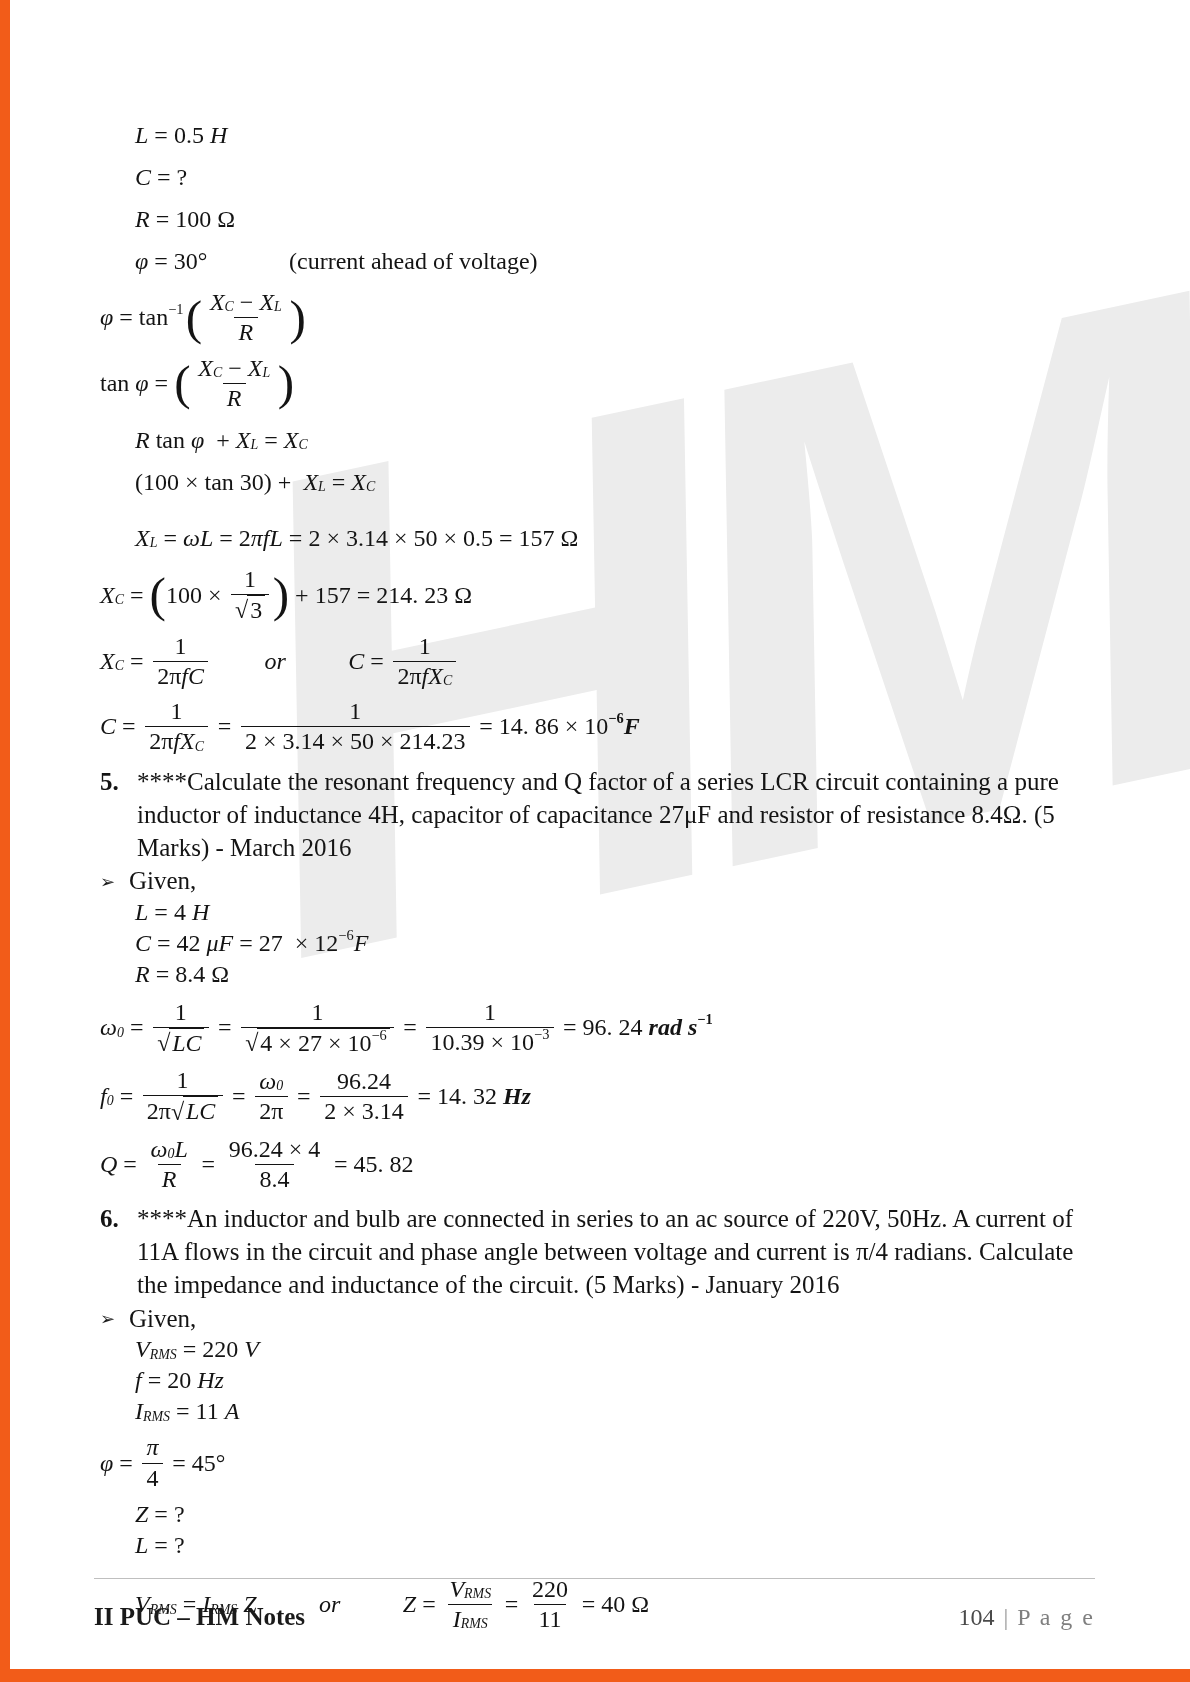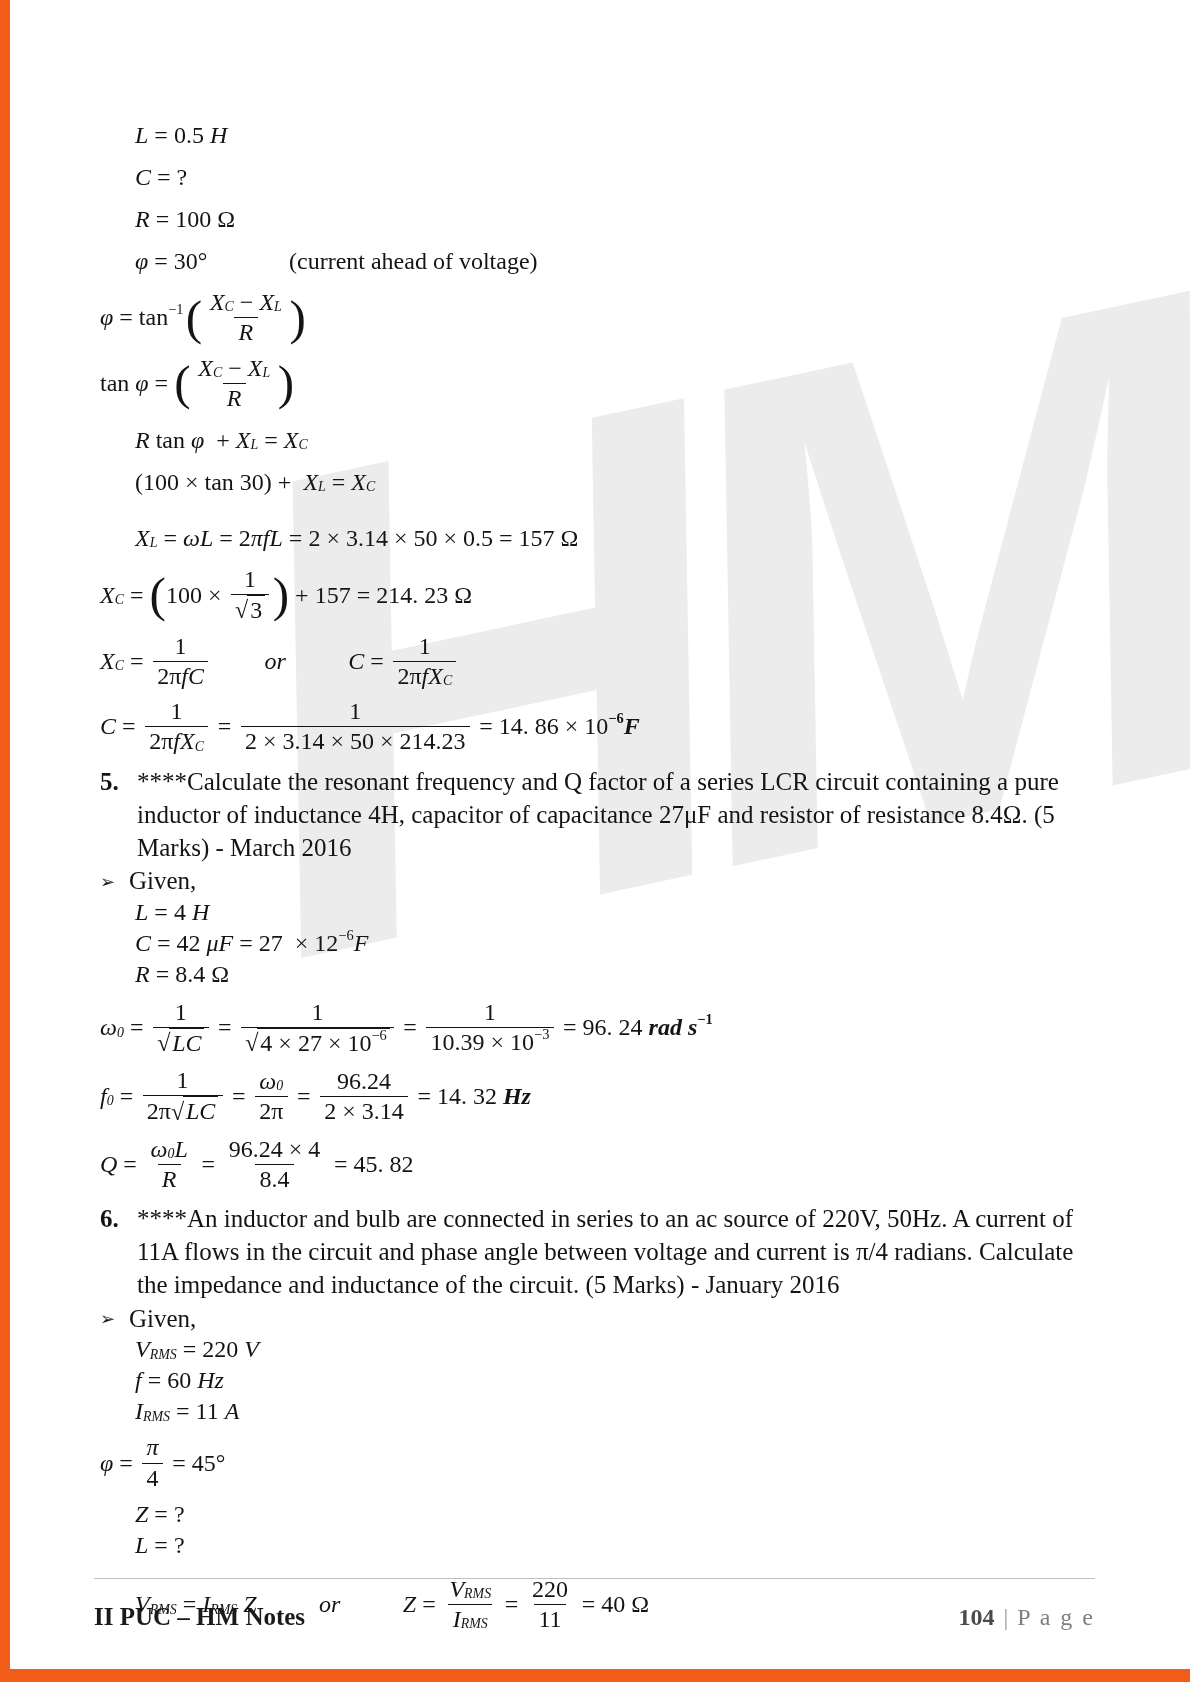--- a/index.html
+++ b/index.html
@@ -48,21 +48,21 @@
   .grow { display:flex; align-items:center; min-height:31px; }
   .arrow { width:37px; flex:none; font-family:"DejaVu Sans", sans-serif; font-size:18px; color:#1d1d1d; margin-left:-8px; padding-left:8px; }
   .gtext { font-size:25px; }
 
   
   .footer { position:absolute; z-index:1; left:94px; right:95px; top:1578px;
             border-top:1px solid #bfbfbf; padding-top:24px;
             display:flex; justify-content:space-between; align-items:center; }
   .footer-left { font-weight:700; font-size:25px; color:#1a1a1a; }
   .footer-right { font-size:24px; }
-  .pg-num { font-weight:700; color:#4a4a4a; }
+  .pg-num { font-weight:400; color:#4a4a4a; }
   .pg-sep { color:#9a9a9a; margin:0 9px; }
   .pg-word { color:#7f7f7f; letter-spacing:2px;margin-top:19px; }
 </style>
 </head>
 <body>
 
 <div class="page">
   <div class="watermark">HM</div>
 
   <div class="content">
@@ -371,21 +371,21 @@
       <div class="arrow">➢</div>
       <div class="gtext">Given,</div>
     </div>
     <div class="eq ind l31">
         <span class="sgroup"><span class="i">V</span><span class="sb">RMS</span></span>
         <span class="r"> = 220 </span>
         <span class="i">V</span>
       </div>
     <div class="eq ind l31">
         <span class="i">f</span>
-        <span class="r"> = 60 </span>
+        <span class="r"> = 20 </span>
         <span class="i">Hz</span>
       </div>
     <div class="eq ind l31">
         <span class="sgroup"><span class="i">I</span><span class="sb">RMS</span></span>
         <span class="r"> = 11 </span>
         <span class="i">A</span>
       </div>
     <div class="eq ind dm">
         <span class="i">φ</span>
         <span class="r"> = </span>

